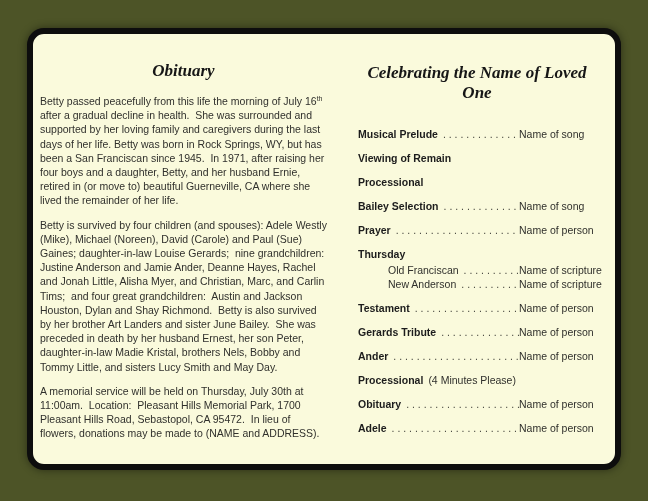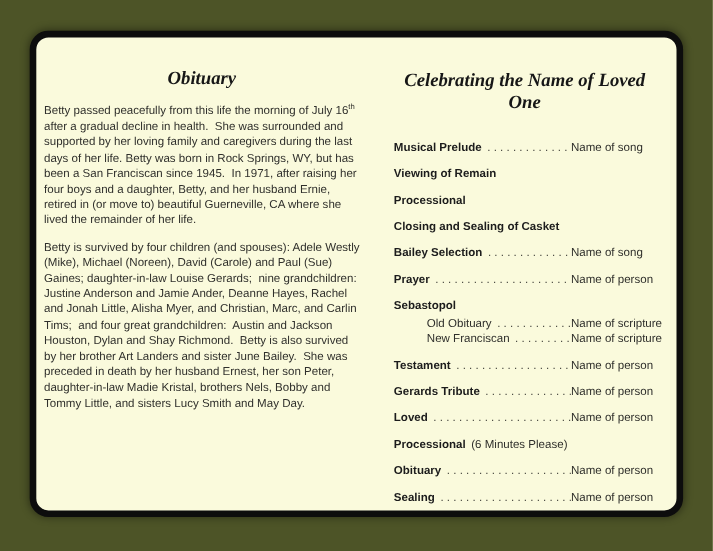--- a/index.html
+++ b/index.html
@@ -63,99 +63,97 @@
 </head>
 <body>
 
 <div class="card">
   <div class="card-inner">
 
     <div class="col-left">
       <h1 class="col-title">Obituary</h1>
       <p class="para"><span>Betty passed peacefully from this life the morning of July 16</span><sup>th</sup><span> after a gradual decline in health.  She was surrounded and supported by her loving family and caregivers during the last days of her life. Betty was born in Rock Springs, WY, but has been a San Franciscan since 1945.  In 1971, after raising her four boys and a daughter, Betty, and her husband Ernie, retired in (or move to) beautiful Guerneville, CA where she lived the remainder of her life.</span></p>
       <p class="para">Betty is survived by four children (and spouses): Adele Westly (Mike), Michael (Noreen), David (Carole) and Paul (Sue) Gaines; daughter-in-law Louise Gerards;  nine grandchildren: Justine Anderson and Jamie Ander, Deanne Hayes, Rachel and Jonah Little, Alisha Myer, and Christian, Marc, and Carlin Tims;  and four great grandchildren:  Austin and Jackson Houston, Dylan and Shay Richmond.  Betty is also survived by her brother Art Landers and sister June Bailey.  She was preceded in death by her husband Ernest, her son Peter, daughter-in-law Madie Kristal, brothers Nels, Bobby and Tommy Little, and sisters Lucy Smith and May Day.</p>
+      <p class="para">A memorial service will be held on Thursday, July 30th at 11:00am.  Location:  Pleasant Hills Memorial Park, 1700 Pleasant Hills Road, Sebastopol, CA 95472.  In lieu of flowers, donations may be made to (NAME and ADDRESS).</p>
     </div>
 
     <div class="col-right">
       <h1 class="col-title">Celebrating the Name of Loved One</h1>
 
       <div class="row">
         <span class="lbl">Musical Prelude</span>
         <span class="dots">. . . . . . . . . . . . . . . . . . . . . . . . . . . . . . . . . . . . . . . . . . . . . . . . .</span>
         <span class="val">Name of song</span>
       </div>
 
       <div class="row">
         <span class="lbl">Viewing of Remain</span>
       </div>
 
       <div class="row">
         <span class="lbl">Processional</span>
       </div>
 
-      <div class="row">
-        <span class="lbl">Closing and Sealing of Casket</span>
-      </div>
 
       <div class="row">
         <span class="lbl">Bailey Selection</span>
         <span class="dots">. . . . . . . . . . . . . . . . . . . . . . . . . . . . . . . . . . . . . . . . . . . . . . . . .</span>
         <span class="val">Name of song</span>
       </div>
 
       <div class="row">
         <span class="lbl">Prayer</span>
         <span class="dots">. . . . . . . . . . . . . . . . . . . . . . . . . . . . . . . . . . . . . . . . . . . . . . . . .</span>
         <span class="val">Name of person</span>
       </div>
 
       <div class="row scripture-head">
-        <span class="lbl">Sebastopol</span>
+        <span class="lbl">Thursday</span>
       </div>
       <div class="row sub">
-        <span class="lbl">Old Obituary</span>
+        <span class="lbl">Old Franciscan</span>
         <span class="dots">. . . . . . . . . . . . . . . . . . . . . . . . . . . . . . . . . . . . . . . . . . . . . . . . .</span>
         <span class="val">Name of scripture</span>
       </div>
       <div class="row sub sub-last">
-        <span class="lbl">New Franciscan</span>
+        <span class="lbl">New Anderson</span>
         <span class="dots">. . . . . . . . . . . . . . . . . . . . . . . . . . . . . . . . . . . . . . . . . . . . . . . . .</span>
         <span class="val">Name of scripture</span>
       </div>
 
       <div class="row">
         <span class="lbl">Testament</span>
         <span class="dots">. . . . . . . . . . . . . . . . . . . . . . . . . . . . . . . . . . . . . . . . . . . . . . . . .</span>
         <span class="val">Name of person</span>
       </div>
 
       <div class="row">
         <span class="lbl">Gerards Tribute</span>
         <span class="dots">. . . . . . . . . . . . . . . . . . . . . . . . . . . . . . . . . . . . . . . . . . . . . . . . .</span>
         <span class="val">Name of person</span>
       </div>
 
       <div class="row">
-        <span class="lbl">Loved</span>
+        <span class="lbl">Ander</span>
         <span class="dots">. . . . . . . . . . . . . . . . . . . . . . . . . . . . . . . . . . . . . . . . . . . . . . . . .</span>
         <span class="val">Name of person</span>
       </div>
 
       <div class="row">
         <span class="lbl">Processional</span>
-        <span class="suffix">(6 Minutes Please)</span>
+        <span class="suffix">(4 Minutes Please)</span>
       </div>
 
       <div class="row">
         <span class="lbl">Obituary</span>
         <span class="dots">. . . . . . . . . . . . . . . . . . . . . . . . . . . . . . . . . . . . . . . . . . . . . . . . .</span>
         <span class="val">Name of person</span>
       </div>
 
       <div class="row">
-        <span class="lbl">Sealing</span>
+        <span class="lbl">Adele</span>
         <span class="dots">. . . . . . . . . . . . . . . . . . . . . . . . . . . . . . . . . . . . . . . . . . . . . . . . .</span>
         <span class="val">Name of person</span>
       </div>
 
     </div>
   </div>
 </div>
 
 </body></html>

